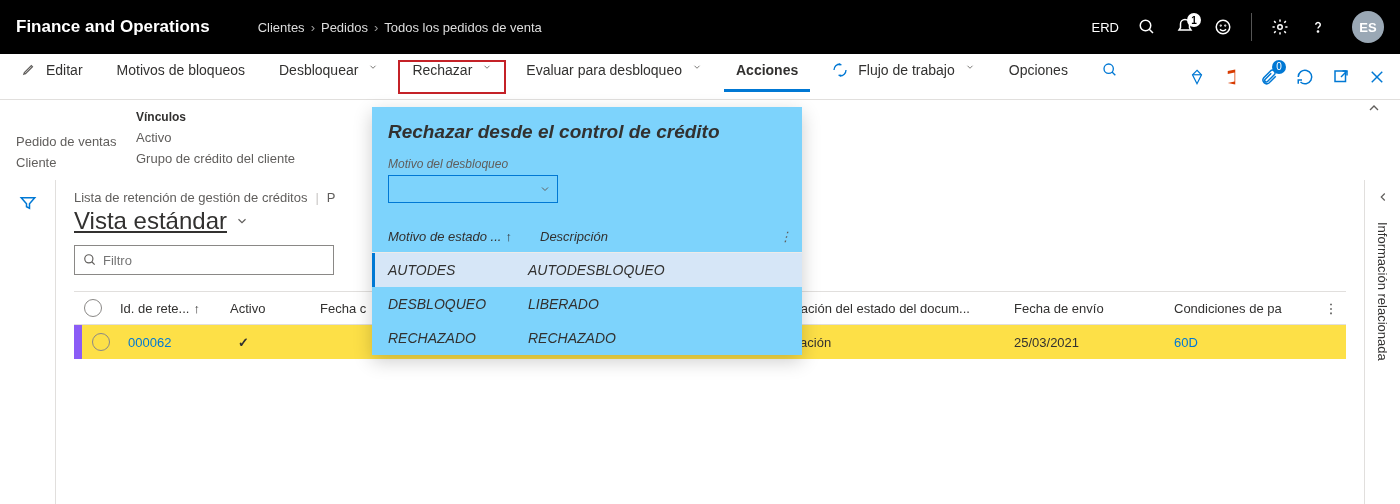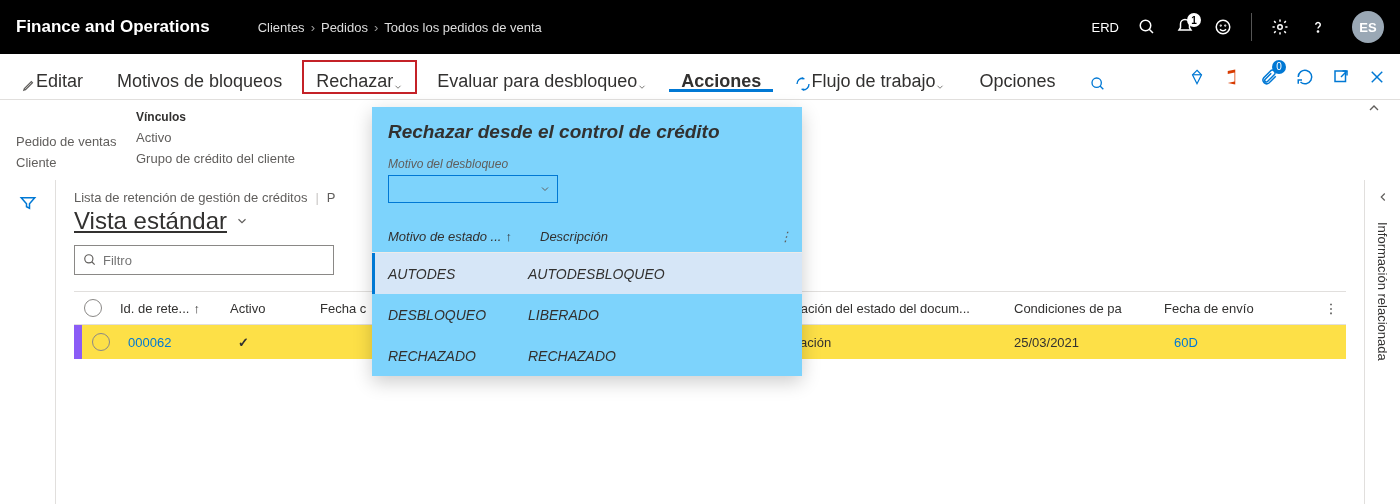--- a/index.html
+++ b/index.html
@@ -11,21 +11,21 @@
   .breadcrumb { display: flex; align-items: center; gap: 6px; color: #ddd; font-size: 13px; }
   .breadcrumb span.sep { opacity: .7; }
   .topbar-right { margin-left: auto; display: flex; align-items: center; gap: 18px; }
   .topbar-right .icon { width: 20px; height: 20px; display: flex; align-items: center; justify-content: center; color: #fff; cursor: pointer; }
   .bell-wrap { position: relative; }
   .bell-badge { position: absolute; top: -4px; right: -6px; background: #fff; color: #000; border-radius: 8px; font-size: 10px; min-width: 14px; height: 14px; display: flex; align-items: center; justify-content: center; padding: 0 3px; font-weight:600; }
   .user-badge { width: 32px; height: 32px; border-radius: 50%; background: #9aa8b5; color: #fff; font-size: 13px; font-weight: 600; display: flex; align-items: center; justify-content: center; margin-left: 6px; }
 
   
   .actionbar { height: 46px; border-bottom: 1px solid #e1dfdd; display: flex; align-items: center; padding: 0 8px; gap: 6px; position: relative; }
-  .actionbar .btn { display: flex; align-items: flex-end; gap: 0; padding: 0 12px; height: 34px; color: #323130; cursor: pointer; font-size: 18px; border: 2px solid transparent; }
+  .actionbar .btn { display: flex; align-items: flex-start; gap: 10px; padding: 0 12px; height: 34px; color: #323130; cursor: pointer; font-size: 14px; border: 2px solid transparent; }
   .btn.rechazar { border: 2px solid #c42127; }
   .btn.tab-active { font-weight: 600; }
   .tab-underline { height: 3px; background: #0078d4; position: absolute; bottom: 0; }
   .actionbar .spacer { flex: 1; }
   .actionbar .iconbtn { width: 30px; height: 30px; display:flex; align-items:center; justify-content:center; color:#0078d4; cursor:pointer; position:relative; }
   .actionbar .iconbtn.close { color:#0078d4; }
   .chev { width: 10px; height: 10px; }
   .attach-badge { position:absolute; top:-2px; right:-2px; background:#0078d4; color:#fff; border-radius:8px; min-width:14px; height:14px; font-size:10px; display:flex; align-items:center; justify-content:center; padding:0 3px;}
 
   
@@ -71,21 +71,21 @@
   
   .dropdown { position:absolute; left:372px; top:107px; width:430px; background:#7dd3fc; box-shadow:0 6px 18px rgba(0,0,0,.2); z-index:50; padding:0;font-style:italic; }
   .dd-inner { padding:14px 16px 4px 16px; }
   .dd-title { font-size:19px; font-weight:600; margin-bottom:14px; }
   .dd-label { font-size:12px; color:#605e5c; margin-bottom:4px; }
   .dd-select { width:170px; height:28px; border:1px solid #0078d4; display:flex; align-items:center; justify-content:flex-end; padding:0 6px; margin-bottom:14px; cursor:pointer; }
   .dd-colhead { display:flex; align-items:center; height:32px; border-bottom:1px solid #edebe9; font-size:13px; padding:0 16px; gap:12px; position:relative;}
   .dd-colhead .c1{width:140px; display:flex; align-items:center; gap:4px;}
   .dd-colhead .c2{flex:1;}
   .dd-colhead .more{position:absolute; right:10px; color:#605e5c; cursor:pointer;}
-  .dd-row { display:flex; align-items:center; height:41px; padding:0 16px; font-size:14px; cursor:pointer; }
+  .dd-row { display:flex; align-items:center; height:34px; padding:0 16px; font-size:14px; cursor:pointer; }
   .dd-row .c1{width:140px;} .dd-row .c2{flex:1;}
   .dd-row.sel { background:#d6e6f7; border-left:3px solid #0078d4; padding-left:13px; }
 
   svg { display:block; }
 </style>
 </head>
 <body>
 
 <div class="topbar">
   <div class="app-title">Finance and Operations</div>
@@ -137,20 +137,26 @@
 
 <div class="actionbar">
   <div class="btn">
     <svg width="14" height="14" viewBox="0 0 24 24" fill="none" stroke="#605e5c" stroke-width="2">
         <path d="M3 21l3-1 12-12-2-2L4 18l-1 3z"></path>
       </svg>
     <span>Editar</span>
   </div>
   <div class="btn">
     <span>Motivos de bloqueos</span>
+  </div>
+  <div class="btn">
+    <span>Desbloquear</span>
+    <svg class="chev" viewBox="0 0 24 24" fill="none" stroke="#605e5c" stroke-width="2">
+        <path d="M6 9l6 6 6-6"></path>
+      </svg>
   </div>
   <div class="btn rechazar">
     <span>Rechazar</span>
     <svg class="chev" viewBox="0 0 24 24" fill="none" stroke="#605e5c" stroke-width="2">
         <path d="M6 9l6 6 6-6"></path>
       </svg>
   </div>
   <div class="btn">
     <span>Evaluar para desbloqueo</span>
     <svg class="chev" viewBox="0 0 24 24" fill="none" stroke="#605e5c" stroke-width="2">
@@ -273,22 +279,22 @@
           <div class="selcircle"></div>
         </div>
       <div class="cell col-id">
           <span>Id. de rete...</span>
           <span class="sorticon">↑</span>
         </div>
       <div class="cell col-act">Activo</div>
       <div class="cell col-fecha">Fecha c</div>
       <div class="cell col-mid"></div>
       <div class="cell col-doc">mprobación del estado del docum...</div>
+      <div class="cell col-env">Fecha de envío</div>
       <div class="cell col-cond">Condiciones de pa</div>
-      <div class="cell col-env">Fecha de envío</div>
       <div class="cell col-more">⋮</div>
     </div>
 
     <div class="gridrow">
       <div class="cell col-sel">
           <div class="selcircle"></div>
         </div>
       <div class="cell col-id link">000062</div>
       <div class="cell col-act checkmark">✓</div>
       <div class="cell col-fecha"></div>

